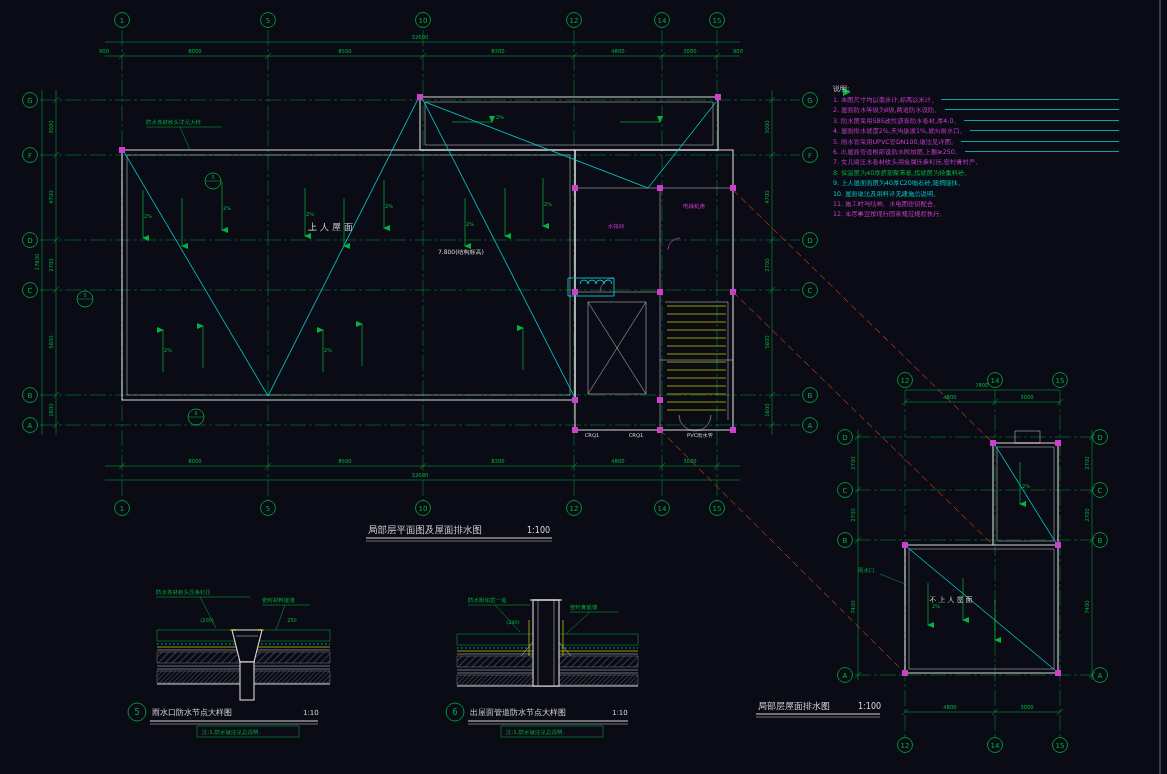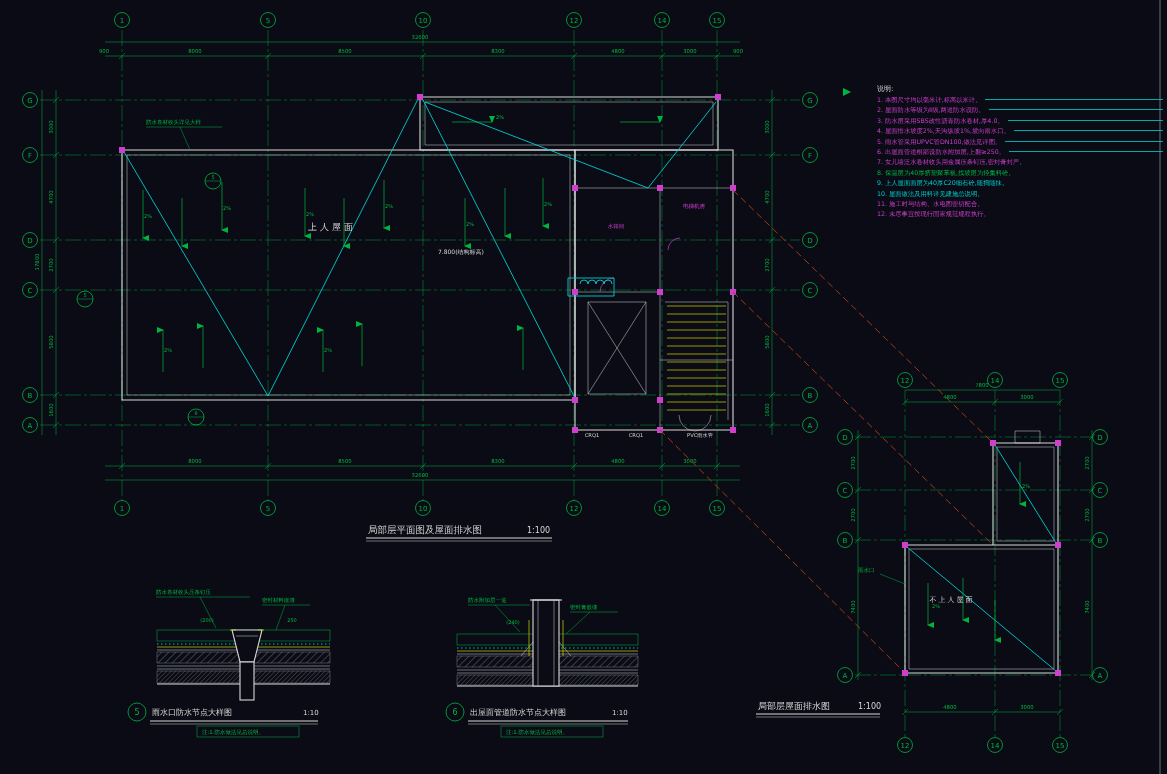--- a/index.html
+++ b/index.html
@@ -18,21 +18,21 @@
   .ar{stroke:var(--green);stroke-width:.7}
   .sq{fill:var(--magenta);stroke:none}
   .bub circle{fill:none;stroke:var(--green);stroke-width:.8}
   .bub text{font-size:7px;text-anchor:middle}
   .bubg{stroke:var(--green);fill:none;stroke-width:.8}
   .dt{font-size:5.3px;text-anchor:middle;fill:var(--green)}
   .tt{font-size:5px;text-anchor:middle;fill:var(--green)}
   .tw{fill:var(--white)}
   .tg{fill:var(--green)}
   .tm{fill:var(--magenta);text-anchor:middle}
-  .notes{position:absolute;left:877px;top:84px;width:286px;display:flex;flex-direction:column;}
+  .notes{position:absolute;left:833px;top:84px;width:286px;display:flex;flex-direction:column;}
   .notes-title{color:var(--white);font-size:7px;line-height:11px;}
   .nl{display:flex;align-items:baseline;font-size:6.3px;line-height:10.4px;white-space:nowrap;}
   .nl .ld{flex:1;border-bottom:1px solid var(--cyan);margin-left:4px;opacity:.8;transform:translateY(-2px);}
   .c-m{color:var(--magenta)} .c-c{color:var(--cyan)} .c-g{color:var(--green)}
 </style>
 </head>
 <body>
 
 <div class="stage">
 <svg width="1167" height="774" viewBox="0 0 1167 774">

